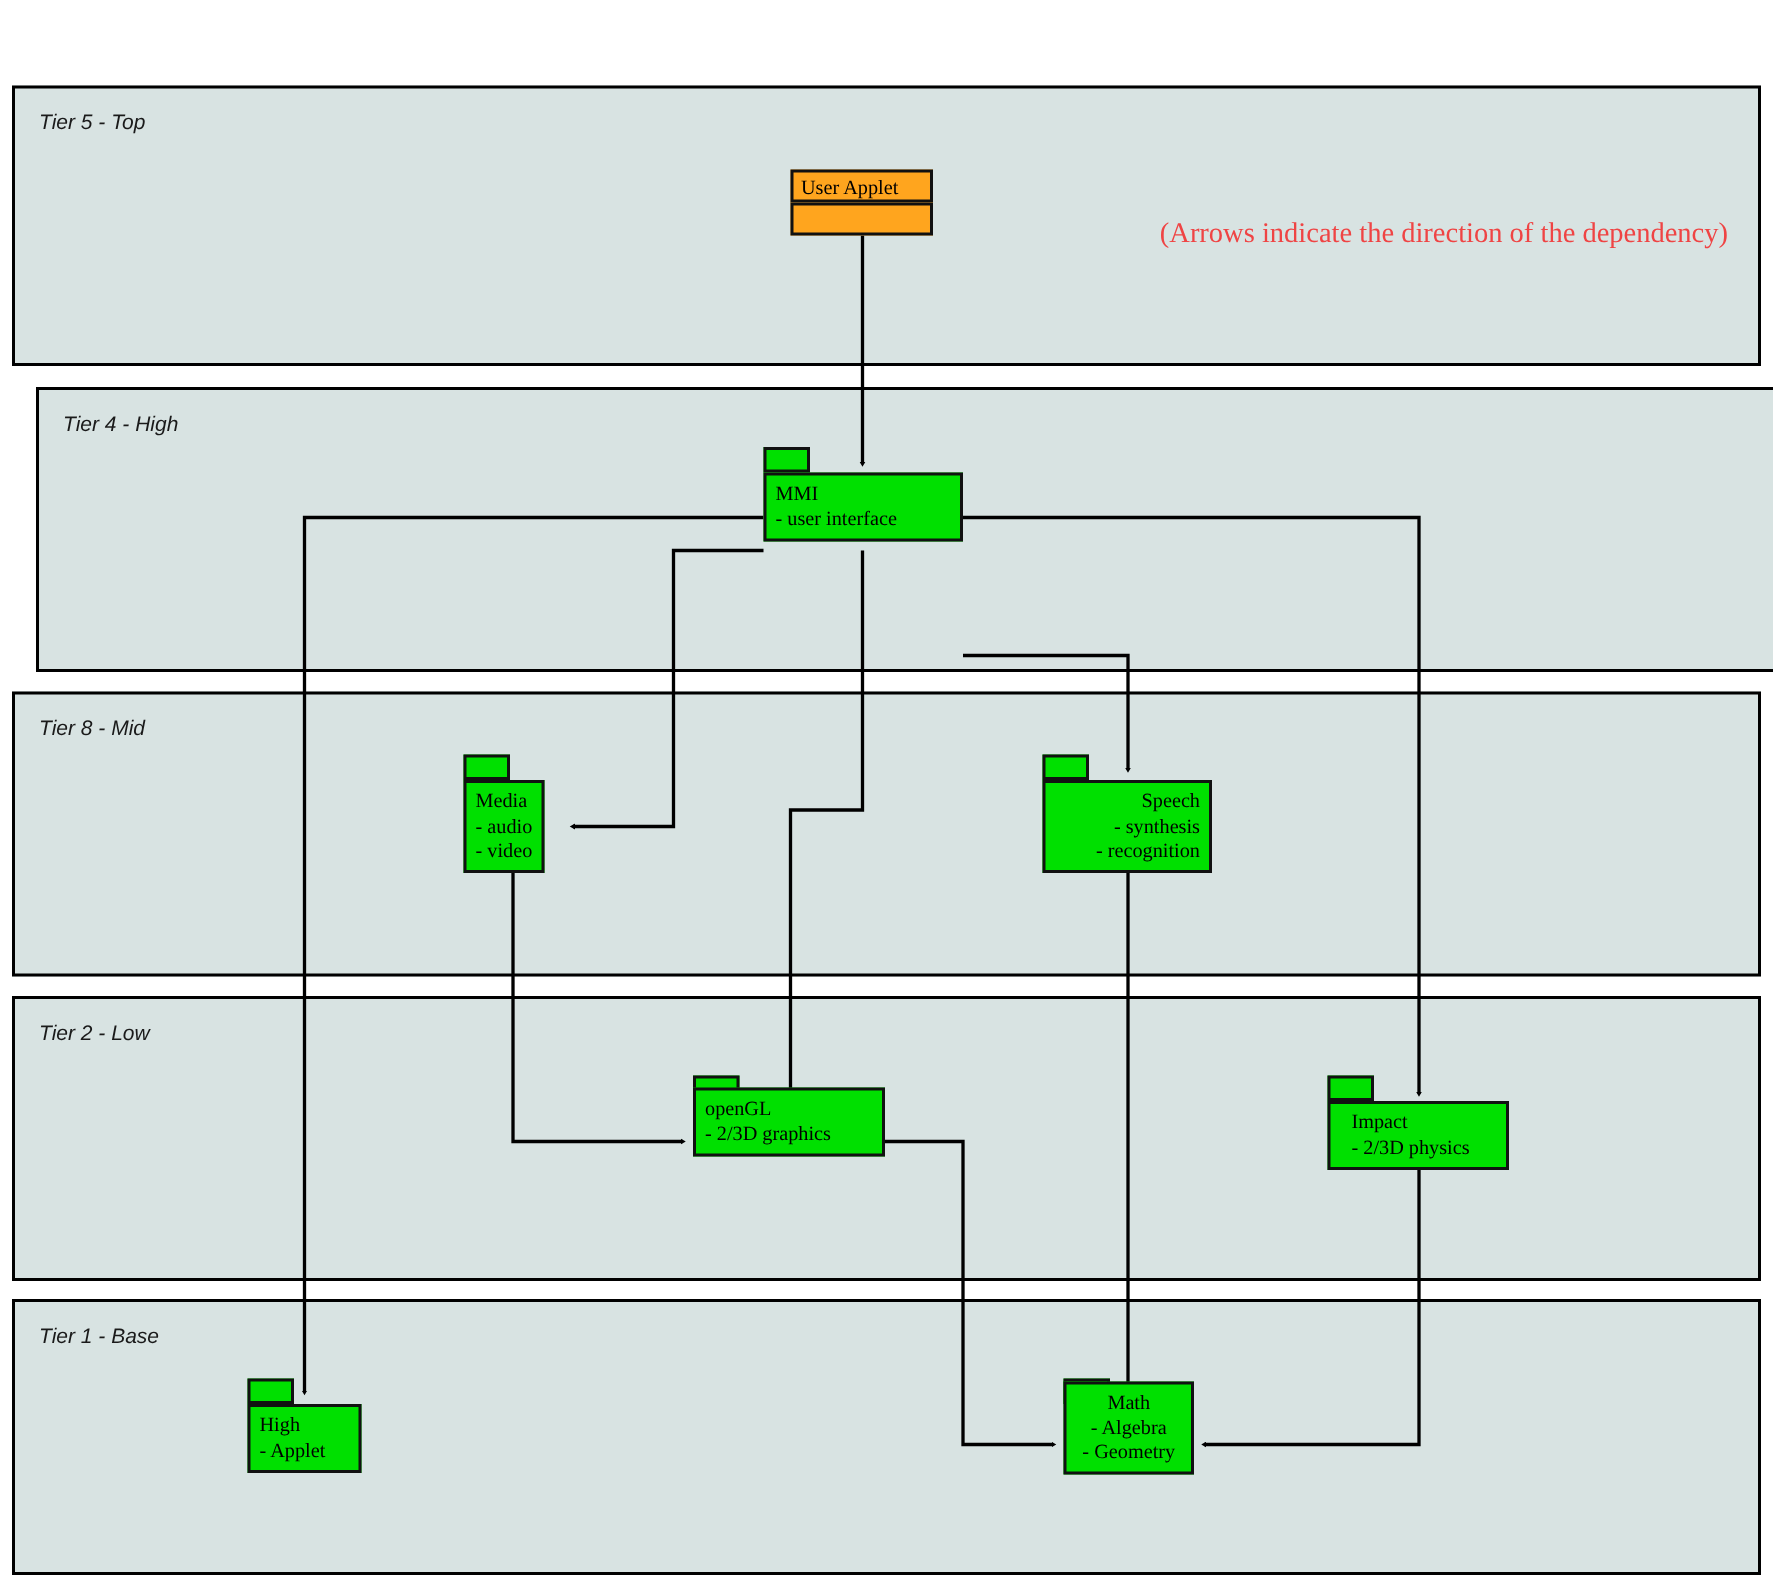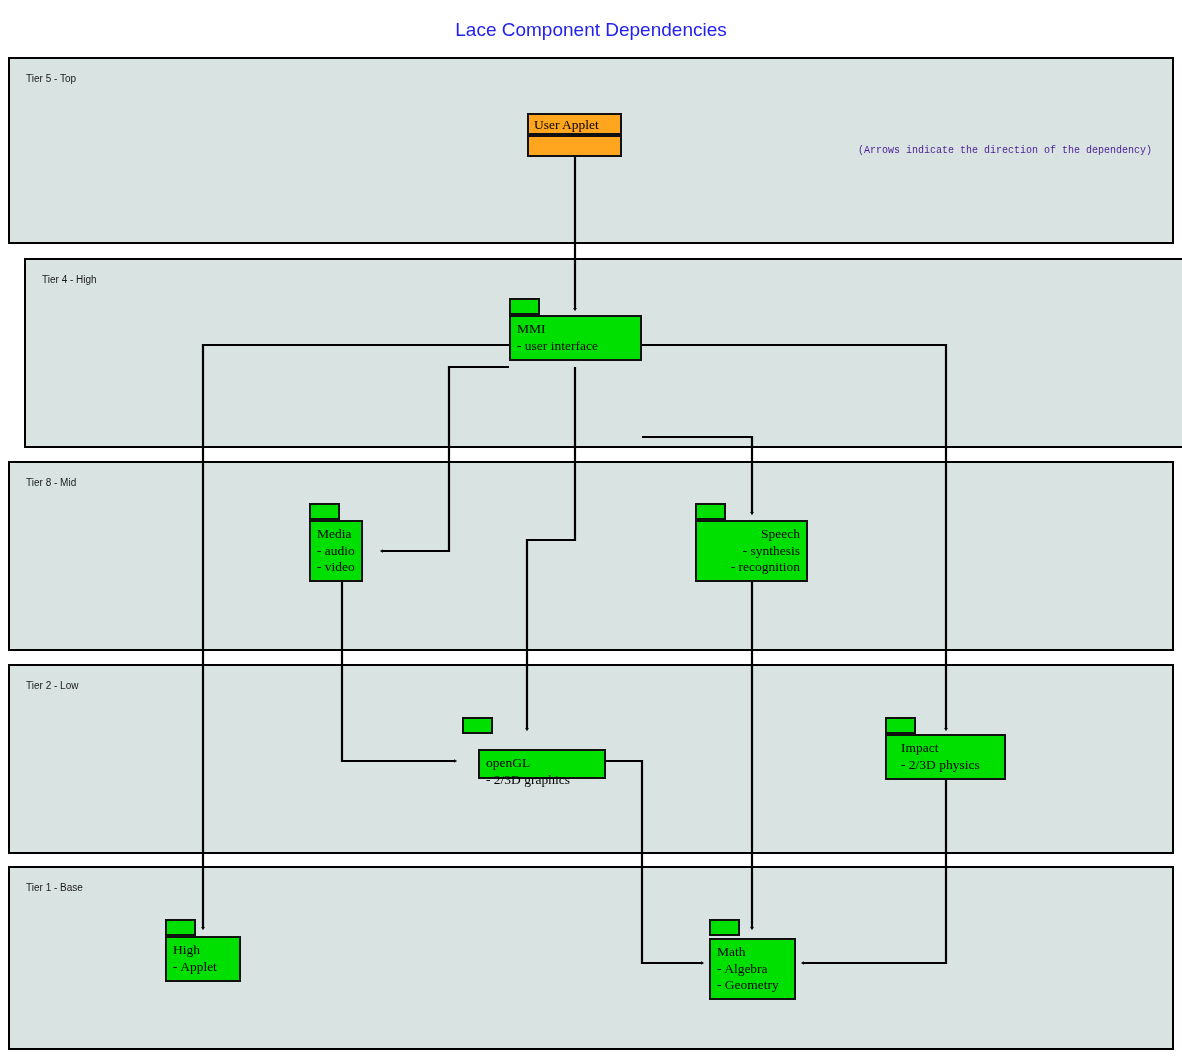--- a/index.html
+++ b/index.html
@@ -24,31 +24,32 @@
 
   .tier{
     position:absolute;
     background:#d8e3e2;
     border:2px solid #000000;
     box-sizing:border-box;
   }
   .tier-label{
     position:absolute;
     left:16px;top:14px;
-    font-size:10px;
+    font-size:14px;
     color:#1a1a1a;
     font-family:"Liberation Sans", sans-serif;
     white-space:nowrap;
+    font-style:italic;
   }
   .note{
     position:absolute;
     right:30px;top:145px;
-    font-size:10px;
-    color:#4c1d95;
-    font-family:Liberation Mono, monospace;
+    font-size:19px;
+    color:#ef4444;
+    font-family:Liberation Serif, serif;
     white-space:nowrap;
   }
 
   
   #wires{position:absolute;left:0;top:0;width:1182px;height:1056px;pointer-events:none;}
 
   
   .pkg{position:absolute;}
   .pkg .tab{
     position:absolute;
@@ -74,21 +75,20 @@
   }
   .pkg.orange .tab,.pkg.orange .body{background:#ffa51e;}
   .pkg.orange .tab{padding:2px 5px 1px 5px;}
   .pkg.orange .tab .line{line-height:16px;}
 </style>
 </head>
 <body>
 
 <div id="stage">
 
-  <div class="title">Lace Component Dependencies</div>
 
   <div id="tiers">
       <div class="tier" style="left: 8px; top: 57px; width: 1166px; height: 187px;">
         <div class="tier-label">Tier 5 - Top</div>
       </div>
       <div class="tier" style="left: 24px; top: 258px; width: 1166px; height: 190px;">
         <div class="tier-label">Tier 4 - High</div>
       </div>
       <div class="tier" style="left: 8px; top: 461px; width: 1166px; height: 190px;">
         <div class="tier-label">Tier 8 - Mid</div>
@@ -148,42 +148,42 @@
       <div class="pkg green" style="left: 695px; top: 503px;">
         <div class="tab" style="width: 31px; height: 17px;"></div>
         <div class="body" style="top: 17px; width: 113px; height: 62px; text-align: right;">
           <div class="line">Speech</div>
           <div class="line">- synthesis</div>
           <div class="line">- recognition</div>
         </div>
       </div>
       <div class="pkg green" style="left: 462px; top: 717px;">
         <div class="tab" style="width: 31px; height: 17px;"></div>
-        <div class="body" style="top: 32px; width: 128px; height: 30px; margin-left: 16px;">
+        <div class="body" style="top: 8px; width: 128px; height: 46px;">
           <div class="line">openGL</div>
           <div class="line">- 2/3D graphics</div>
         </div>
       </div>
       <div class="pkg green" style="left: 885px; top: 717px;">
         <div class="tab" style="width: 31px; height: 17px;"></div>
         <div class="body" style="top: 17px; width: 121px; height: 46px; padding-left: 14px;">
           <div class="line">Impact</div>
           <div class="line">- 2/3D physics</div>
         </div>
       </div>
       <div class="pkg green" style="left: 165px; top: 919px;">
         <div class="tab" style="width: 31px; height: 17px;"></div>
         <div class="body" style="top: 17px; width: 76px; height: 46px;">
           <div class="line">High</div>
           <div class="line">- Applet</div>
         </div>
       </div>
       <div class="pkg green" style="left: 709px; top: 919px;">
         <div class="tab" style="width: 31px; height: 17px;"></div>
-        <div class="body" style="top: 19px; width: 87px; height: 62px;">
+        <div class="body" style="top: 2px; width: 87px; height: 62px; text-align: center;">
           <div class="line">Math</div>
           <div class="line">- Algebra</div>
           <div class="line">- Geometry</div>
         </div>
       </div>
     </div>
 
 </div>
 
 </body></html>

